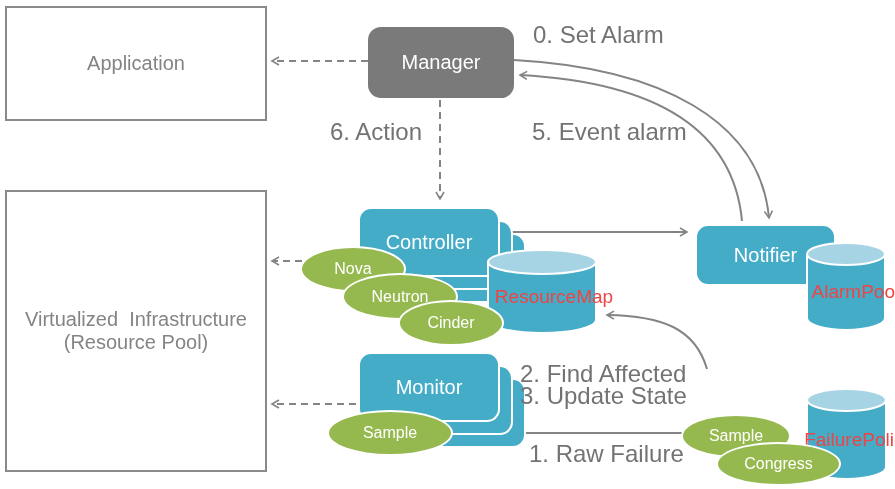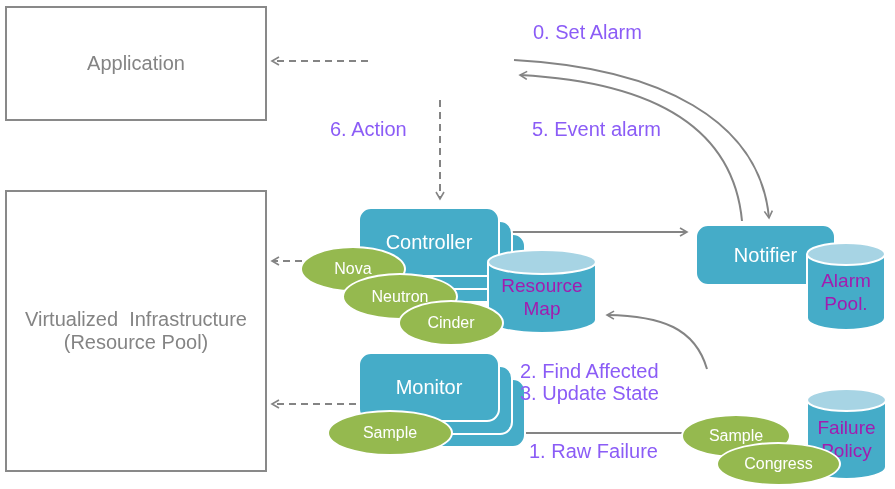--- a/index.html
+++ b/index.html
@@ -30,27 +30,27 @@
   
   .green-ellipse{
     background:#95b94f;border:2px solid #ffffff;border-radius:50%;
     color:#ffffff;font-size:16px;display:flex;align-items:center;justify-content:center;
     box-sizing:border-box;z-index:5;
   }
   
   .cyl{z-index:4;}
   .cyl svg{display:block;}
   .cyl-text{
-    position:absolute;left:0;top:0;width:100%;height:100%;
-    display:flex;flex-direction:column;align-items:center;justify-content:center;
-    color:#a21caf;font-size:19px;line-height:23px;padding-top:10px;box-sizing:border-box;
+    position:absolute;left:12px;top:0;width:100%;height:100%;
+    display:flex;flex-direction:row;align-items:center;justify-content:center;
+    color:#ef4444;font-size:19px;line-height:23px;padding-top:10px;box-sizing:border-box;
     text-align:center;
   }
   
-  .step-label{color:#8b5cf6;font-size:20px;z-index:6;white-space:nowrap;}
+  .step-label{color:#737373;font-size:24px;z-index:6;white-space:nowrap;}
   #arrow-layer{position:absolute;left:0;top:0;z-index:2;}
 </style>
 </head>
 <body>
 
 <div id="canvas">
 
   <svg id="arrow-layer" width="895" height="489">
     <defs>
       <marker id="arrowV" markerWidth="11" markerHeight="11" refX="8" refY="5" orient="auto" markerUnits="userSpaceOnUse">
@@ -79,20 +79,23 @@
 
   <div class="abs outline-box" style="left:5px;top:6px;width:258px;height:111px;">
     <span>Application</span>
   </div>
 
   <div class="abs outline-box" style="left:5px;top:190px;width:258px;height:278px;">
     <span class="pre">Virtualized  Infrastructure</span>
     <span>(Resource Pool)</span>
   </div>
 
+  <div class="abs gray-node" style="left:368px;top:27px;width:146px;height:71px;">
+    <span>Manager</span>
+  </div>
 
   <div class="abs teal-card z3" style="left:384px;top:233px;width:142px;height:70px;"></div>
   <div class="abs teal-card z3" style="left:371px;top:220px;width:142px;height:70px;"></div>
   <div class="abs teal-card z3" style="left:358px;top:207px;width:142px;height:70px;">
     <span>Controller</span>
   </div>
 
   <div class="abs teal-card z3" style="left:384px;top:378px;width:142px;height:70px;"></div>
   <div class="abs teal-card z3" style="left:371px;top:365px;width:142px;height:70px;"></div>
   <div class="abs teal-card z3" style="left:358px;top:352px;width:142px;height:70px;">

